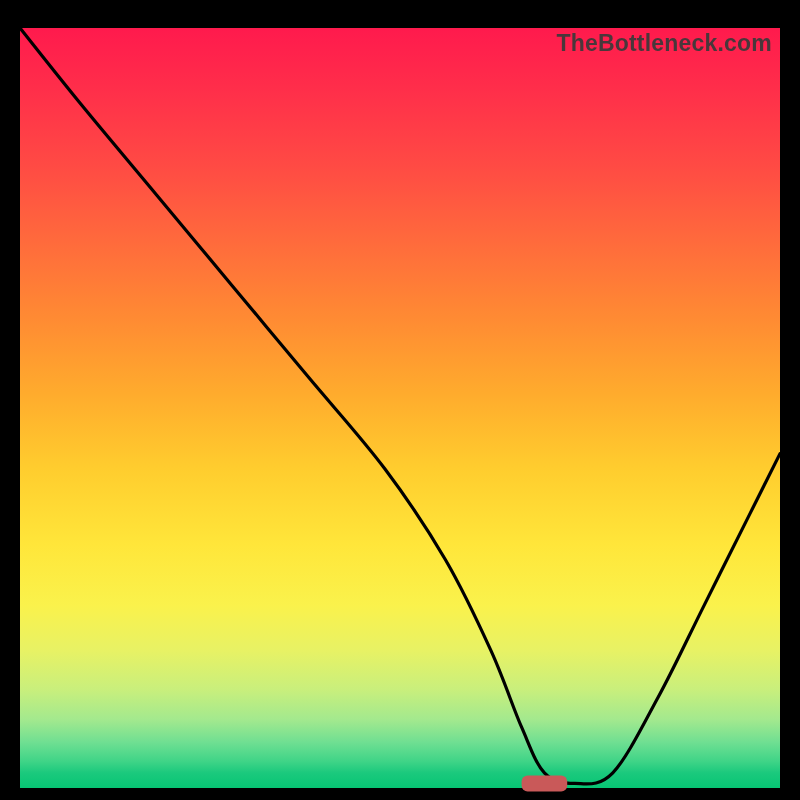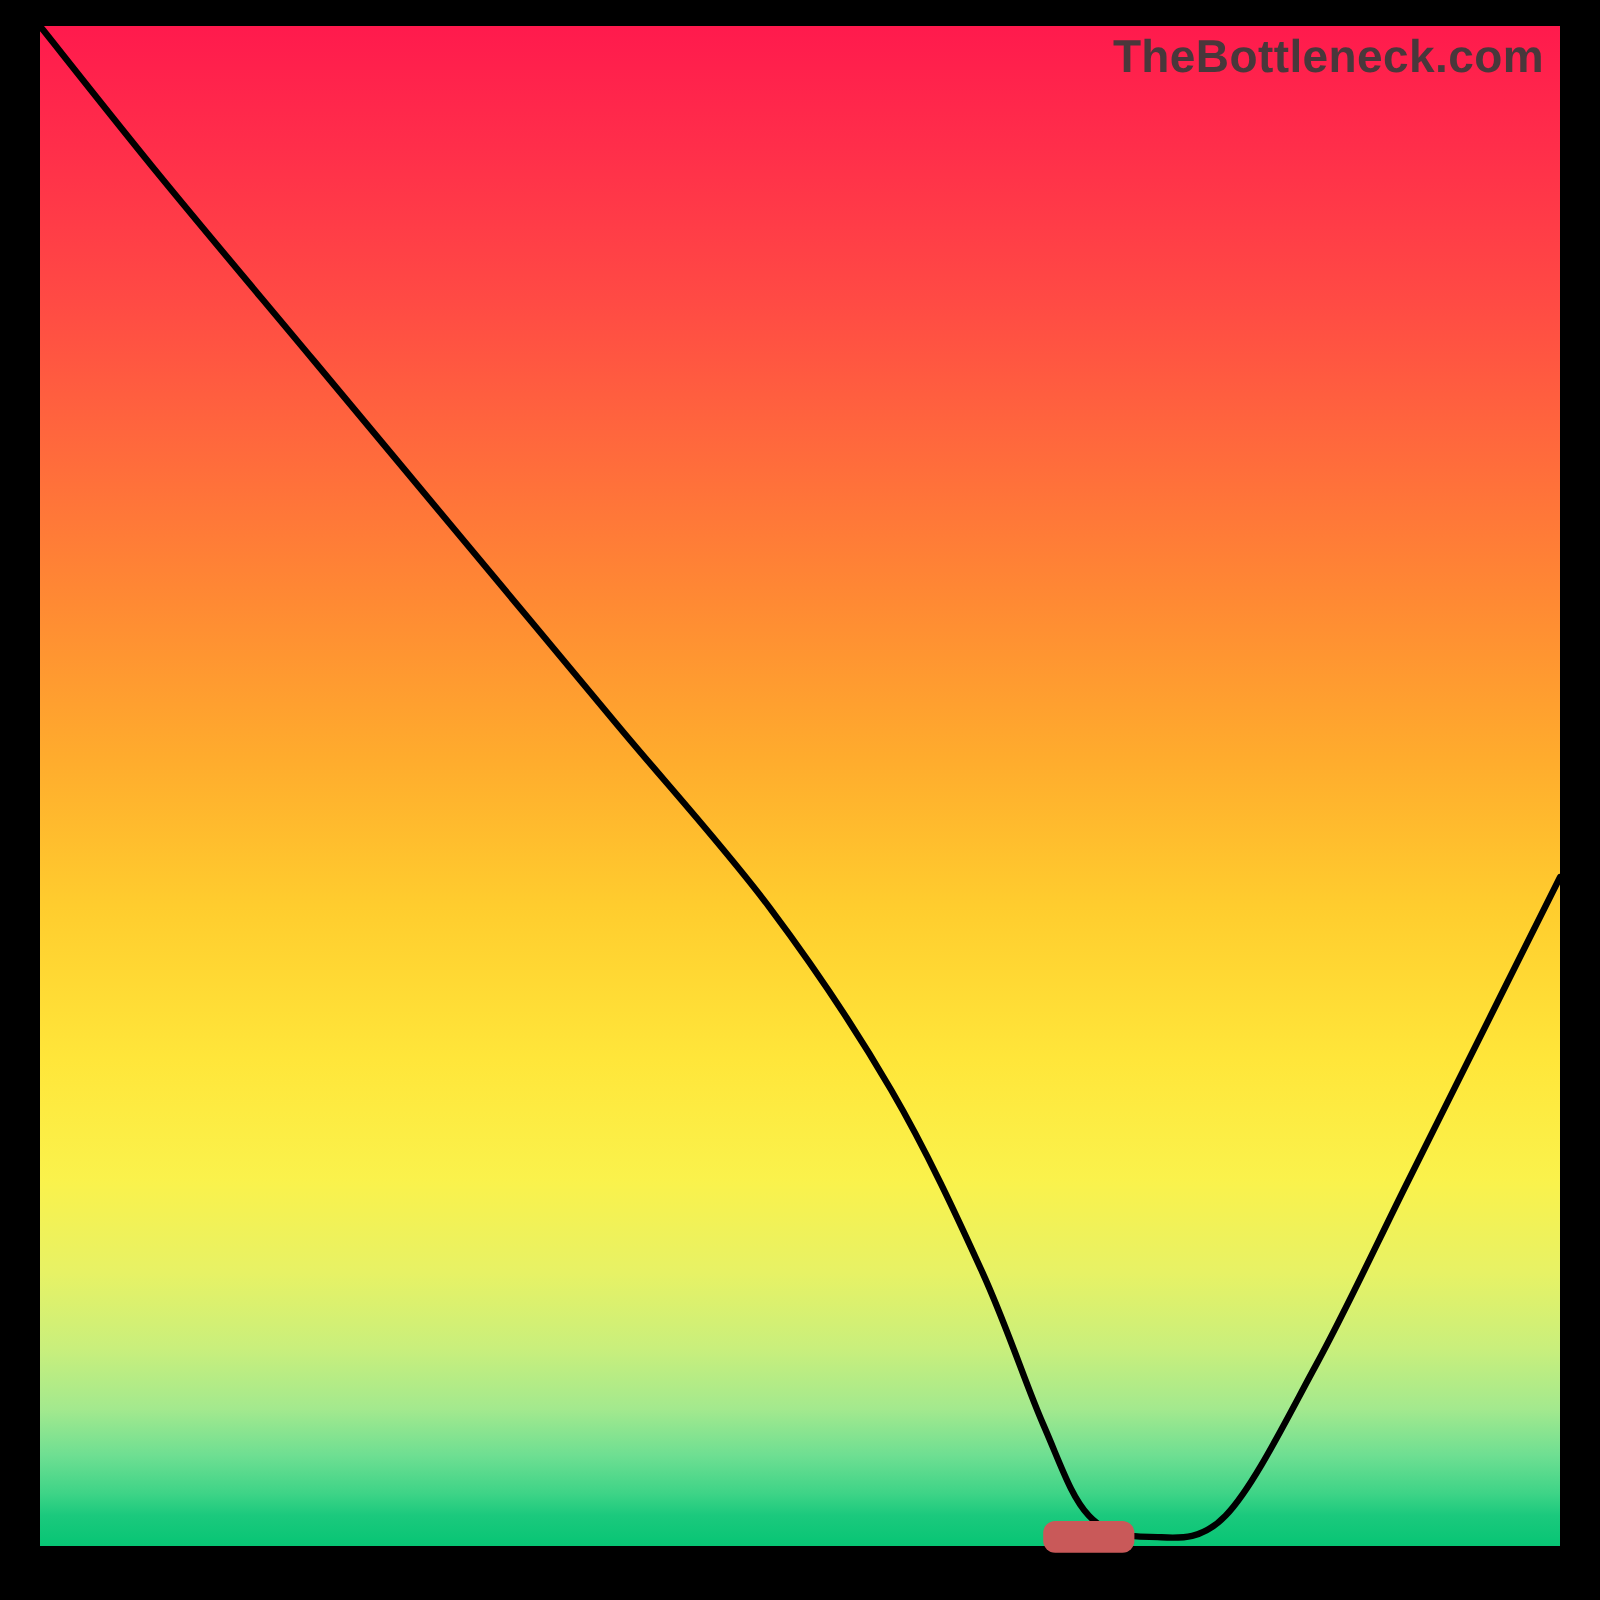--- a/index.html
+++ b/index.html
@@ -7,21 +7,21 @@
     padding: 0;
     width: 800px;
     height: 800px;
     background: #000;
     overflow: hidden;
     font-family: Arial, Helvetica, sans-serif;
   }
   .frame {
     position: absolute;
     left: 20px;
-    top: 13px;
+    top: 28px;
     width: 760px;
     height: 532px;
     background: #000;
   }
   .plot-bg {
     position: absolute;
     left: 0;
     top: 0;
     width: 760px;
     height: 760px;

